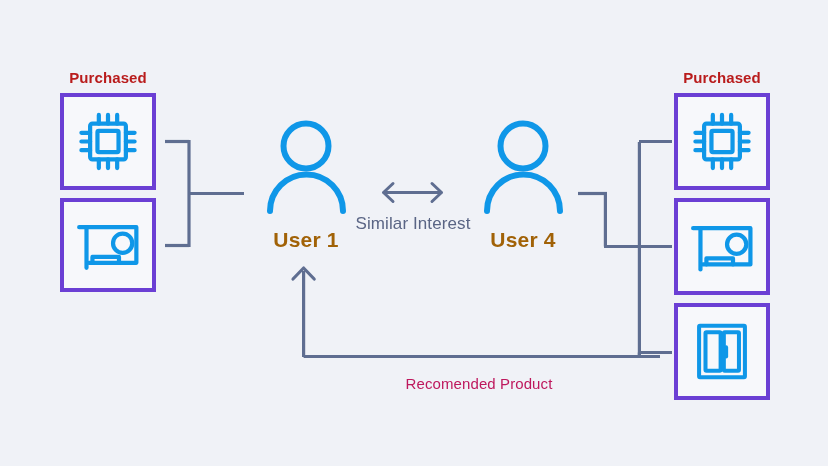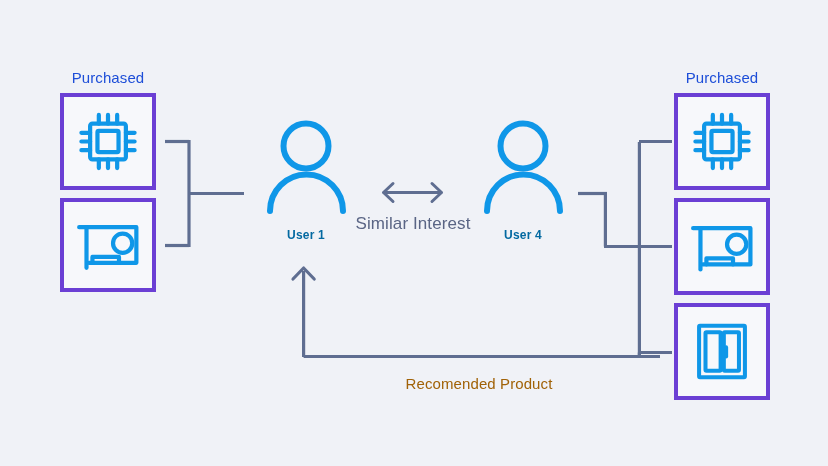--- a/index.html
+++ b/index.html
@@ -21,46 +21,47 @@
     position: absolute;
     top: 0;
     left: 0;
     width: 828px;
     height: 466px;
     display: block;
   }
   .label-purchased {
     position: absolute;
     font-size: 15px;
-    color: #1d4ed8;
+    color: #b91c1c;
     letter-spacing: 0.1px;
     text-align: center;
     white-space: nowrap;
+    font-weight: bold;
   }
   .label-user {
     position: absolute;
-    font-size: 12px;
+    font-size: 21px;
     font-weight: bold;
-    color: #0369a1;
+    color: #a16207;
     text-align: center;
     white-space: nowrap;
     letter-spacing: 0.2px;
   }
   .label-edge {
     position: absolute;
     font-size: 17px;
     color: #5a6585;
     text-align: center;
     white-space: nowrap;
     letter-spacing: 0.1px;
   }
   .label-bottom {
     position: absolute;
     font-size: 15px;
-    color: #a16207;
+    color: #be185d;
     text-align: center;
     white-space: nowrap;
     letter-spacing: 0.1px;
   }
   .prod-box {
     position: absolute;
     box-sizing: border-box;
     border: 4px solid #6b3fd4;
     background: #f7f8fb;
   }

